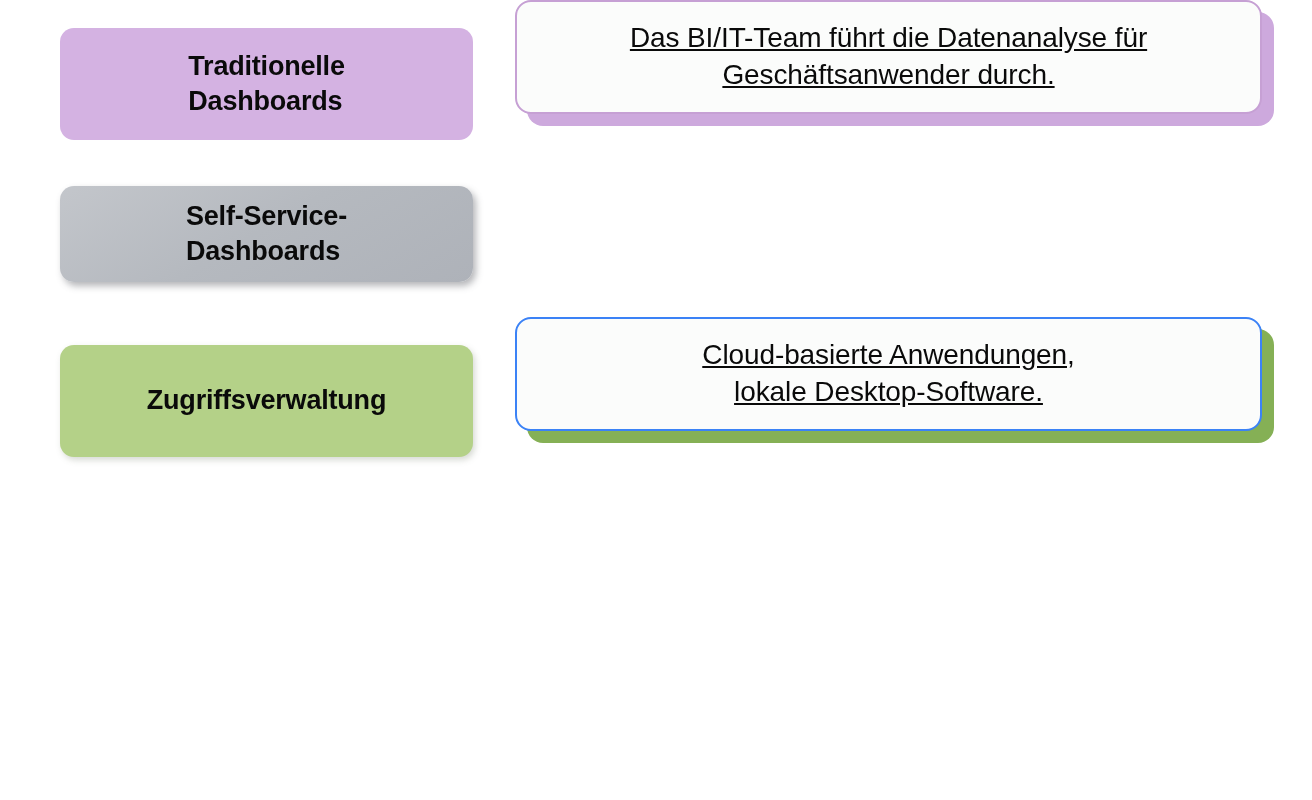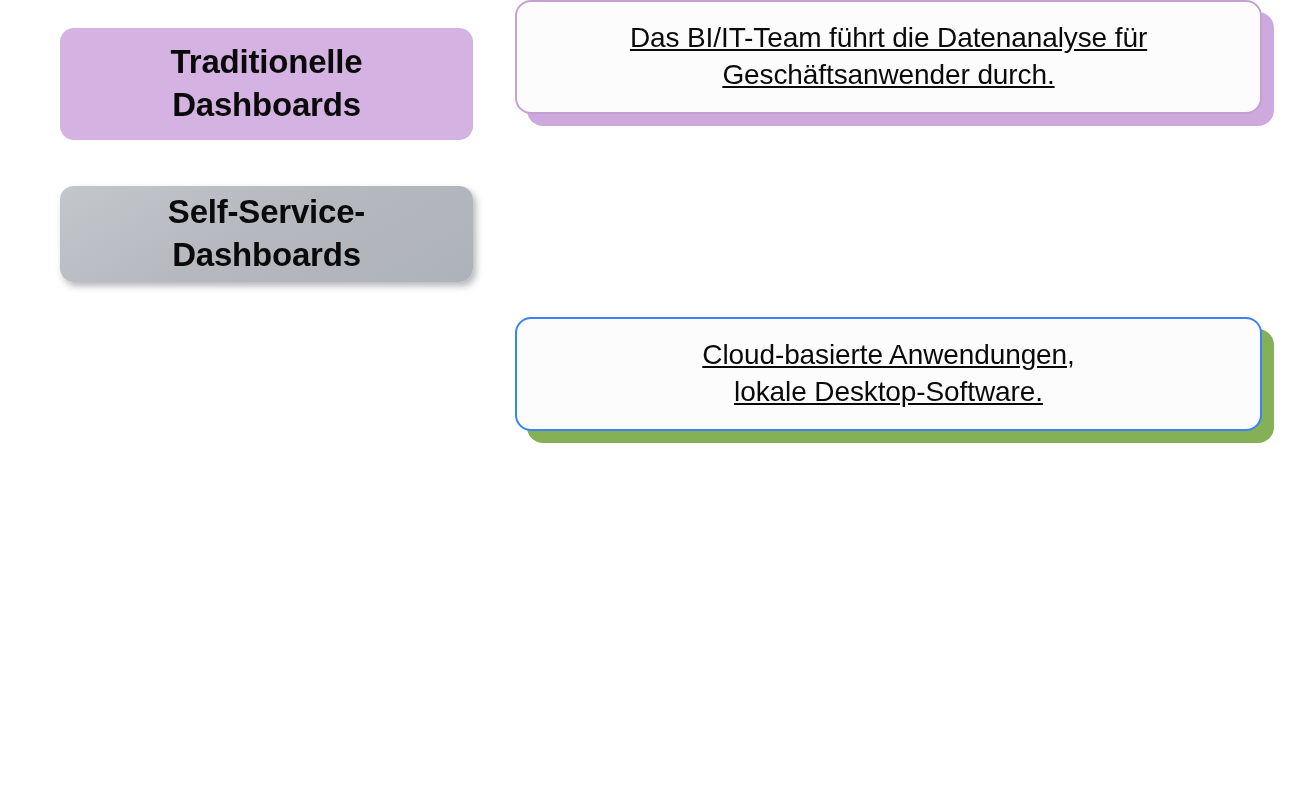--- a/index.html
+++ b/index.html
@@ -35,24 +35,23 @@
     left: 60px;
     width: 413px;
     border-radius: 14px;
     display: flex;
     align-items: center;
     justify-content: center;
     box-sizing: border-box;
     padding: 4px 14px;
   }
   .label-text {
-    font-size: 33px;
+    font-size: 27px;
     font-weight: bold;
     color: #0a0a0a;
-    text-align: center;
     line-height: 1.30;
     letter-spacing: -0.2px;
     white-space: pre-line;
   }
 
   
   .card-wrap {
     position: absolute;
     left: 515px;
     width: 759px;
@@ -171,20 +170,23 @@
     <div class="label-box" id="label-2">
       <div class="label-text">Self-Service-
 Dashboards</div>
     </div>
 
 
   </div>
 
   <div class="row" id="row3">
 
+    <div class="label-box" id="label-3">
+      <div class="label-text">Zugriffsverwaltung</div>
+    </div>
 
     <div class="card-wrap" id="card-wrap-3">
       <div class="card-shadow" id="card-shadow-3"></div>
       <div class="card" id="card-3">
         <div class="card-text">Cloud-basierte Anwendungen,
 lokale Desktop-Software.</div>
       </div>
     </div>
 
   </div>

